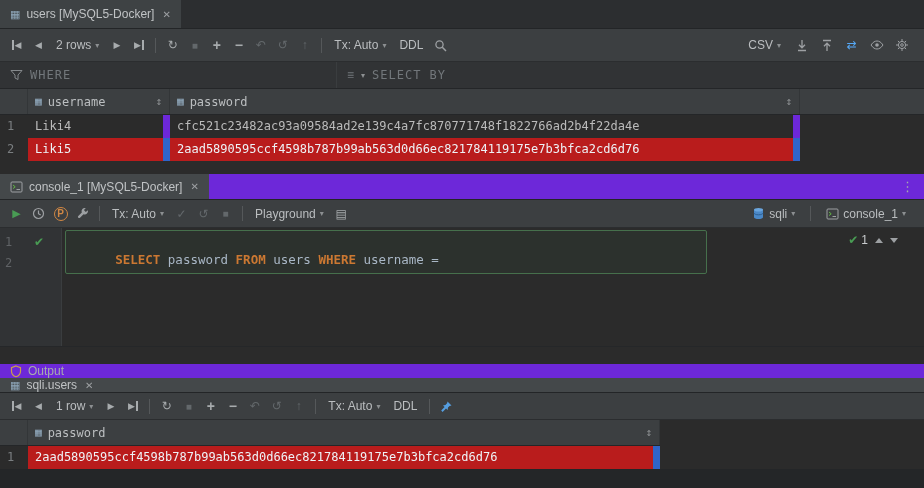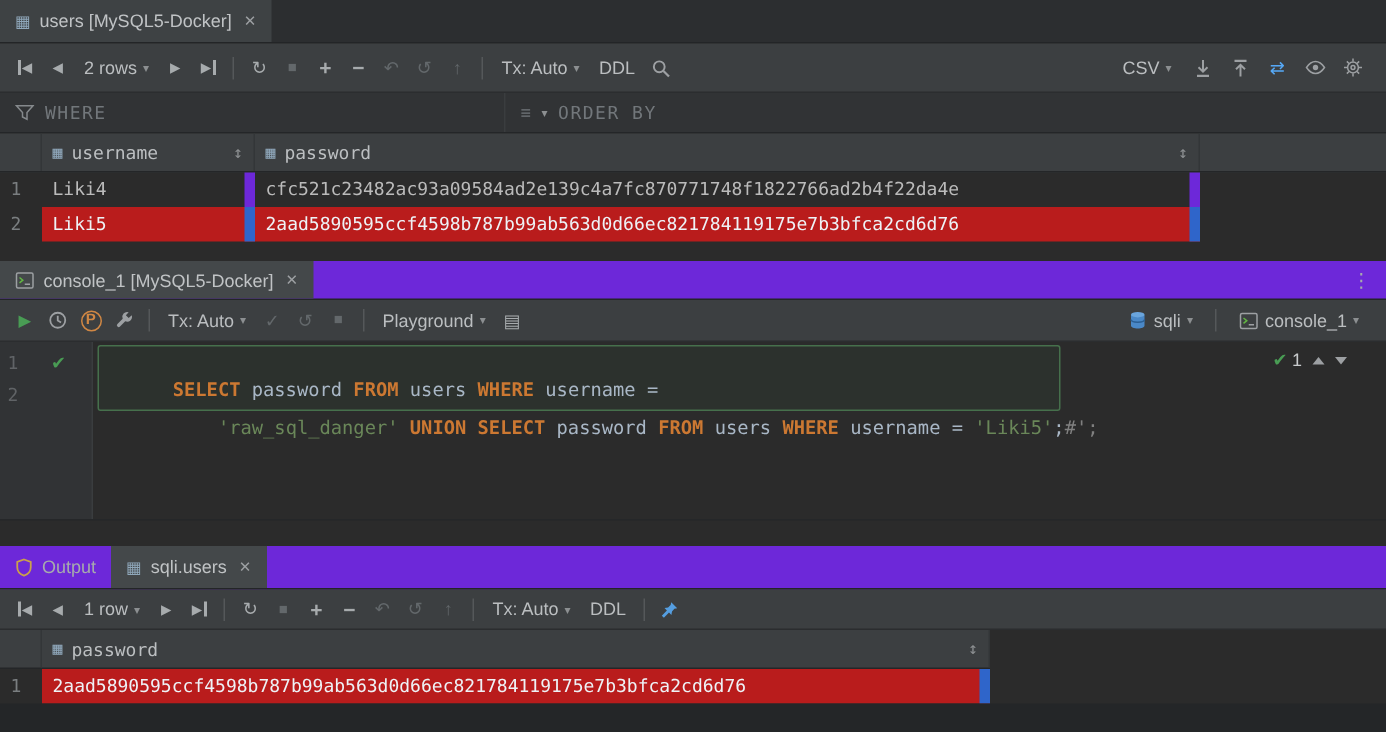--- a/index.html
+++ b/index.html
@@ -152,21 +152,21 @@
   <div class="abs" id="filterbar" style="top:62px;height:27px;">
     <div class="filter-section where">
       <svg width="13" height="12" viewBox="0 0 13 12">
           <path d="M1 1.5h11L8 6v4.5L5 9V6z" fill="none" stroke="#85898c"></path>
         </svg>
       <span class="filter-label">WHERE</span>
     </div>
     <div class="filter-section">
       <span style="font-size:12px;">≡</span>
       <span class="chev">▾</span>
-      <span class="filter-label">ORDER BY</span>
+      <span class="filter-label">SELECT BY</span>
     </div>
   </div>
 
   <div class="abs" id="grid1" style="top:89px;height:85px;background:#2b2b2b;">
     <div class="ghead">
       <div class="hgut"></div>
       <div class="hcell" style="width:142px;">
         <span class="hicon">▦</span>
         <span>username</span>
         <span class="sort">↕</span>
@@ -269,34 +269,31 @@
         <span class="gut-check green">✔</span>
       </div>
       <div class="gutline" style="top:25px;">
         <span class="lnum">2</span>
       </div>
     </div>
     <div class="stmt-box"></div>
     <div class="code-line" style="top:0;">
       <span class="kw">SELECT</span><span> password </span><span class="kw">FROM</span><span> users </span><span class="kw">WHERE</span><span> username =</span>
     </div>
-    <div class="code-line" style="top:25px;">
-      <span>    </span><span class="str">'raw_sql_danger'</span><span> </span><span class="kw">UNION SELECT</span><span> password </span><span class="kw">FROM</span><span> users </span><span class="kw">WHERE</span><span> username = </span><span class="str">'Liki5'</span><span>;</span><span class="cmt">#';</span>
-    </div>
     <div class="result-widget">
       <span class="green">✔</span>
       <span style="margin-left:-4px;color:#c8cbcd;">1</span>
       <span class="tri-up"></span>
       <span class="tri-down"></span>
     </div>
   </div>
 
   <div class="abs" id="splitter" style="top:346px;height:18px;background:#2b2b2b;border-top:1px solid #252729;"></div>
 
-  <div class="abs tabbar tool" id="tabbar3" style="top:364px;height:29px;">
+  <div class="abs tabbar tool" id="tabbar3" style="top:364px;height:29px;flex-direction:column;">
     <div class="tab inactive">
       <span class="tab-icon">
         <svg width="12" height="13" viewBox="0 0 12 13">
             <path d="M6 1l4.5 1.6v3.6c0 2.8-1.9 4.7-4.5 5.6C3.4 10.9 1.5 9 1.5 6.2V2.6z" fill="none" stroke="#caa04c" stroke-width="1.2"></path>
           </svg>
       </span>
       <span>Output</span>
     </div>
     <div class="tab" style="background:#44484a;">
       <span class="tab-icon hicon">▦</span>

